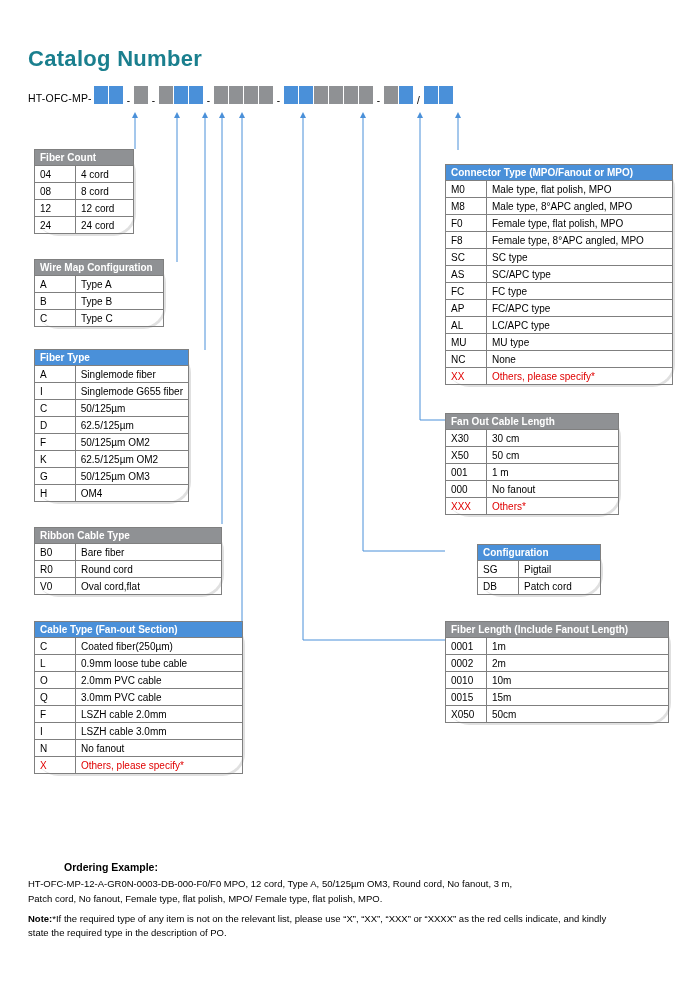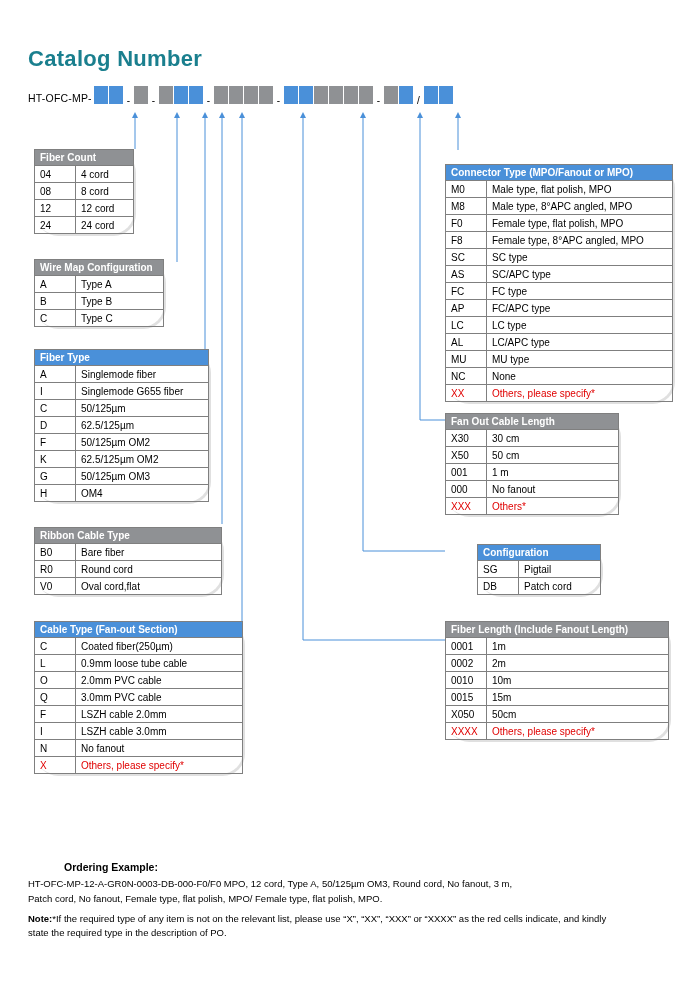--- a/index.html
+++ b/index.html
@@ -182,21 +182,21 @@
         <td class="code">B</td>
         <td class="">Type B</td>
       </tr>
       <tr>
         <td class="code">C</td>
         <td class="">Type C</td>
       </tr>
     </tbody>
 </table>
 
-<table class="tbl hdr-shadow" style="left:34px; top:349px; width:175px;">
+<table class="tbl hdr-shadow" style="left:34px; top:349px; width:155px;">
   <thead>
       <tr>
         <th colspan="2">Fiber Type</th>
       </tr>
     </thead>
   <tbody>
       <tr>
         <td class="code">A</td>
         <td class="">Singlemode fiber</td>
       </tr>
@@ -328,24 +328,20 @@
       </tr>
       <tr>
         <td class="code">FC</td>
         <td class="">FC type</td>
       </tr>
       <tr>
         <td class="code">AP</td>
         <td class="">FC/APC type</td>
       </tr>
       <tr>
-        <td class="code">LC</td>
-        <td class="">LC type</td>
-      </tr>
-      <tr>
         <td class="code">AL</td>
         <td class="">LC/APC type</td>
       </tr>
       <tr>
         <td class="code">MU</td>
         <td class="">MU type</td>
       </tr>
       <tr>
         <td class="code">NC</td>
         <td class="">None</td>
@@ -424,24 +420,20 @@
         <td class="code">0010</td>
         <td class="">10m</td>
       </tr>
       <tr>
         <td class="code">0015</td>
         <td class="">15m</td>
       </tr>
       <tr>
         <td class="code">X050</td>
         <td class="">50cm</td>
-      </tr>
-      <tr>
-        <td class="code red">XXXX</td>
-        <td class="red">Others, please specify*</td>
       </tr>
     </tbody>
 </table>
 
 <div class="foot foot-title" style="top:860px;margin-left:36px;">Ordering Example:</div>
 <div class="foot foot-ex" style="top:877px;">HT-OFC-MP-12-A-GR0N-0003-DB-000-F0/F0    MPO, 12 cord, Type A, 50/125µm OM3, Round cord, No fanout, 3 m,</div>
 <div class="foot foot-ex2" style="top:892px;">Patch cord, No fanout, Female type, flat polish, MPO/ Female type, flat polish, MPO.</div>
 <div class="foot" style="top:912px;"><b>Note:</b><span>*If the required type of any item is not on the relevant list, please use “X”, “XX”, “XXX” or “XXXX” as the red cells indicate, and kindly</span></div>
 <div class="foot" style="top:926px;">state the required type in the description of PO.</div>
 

